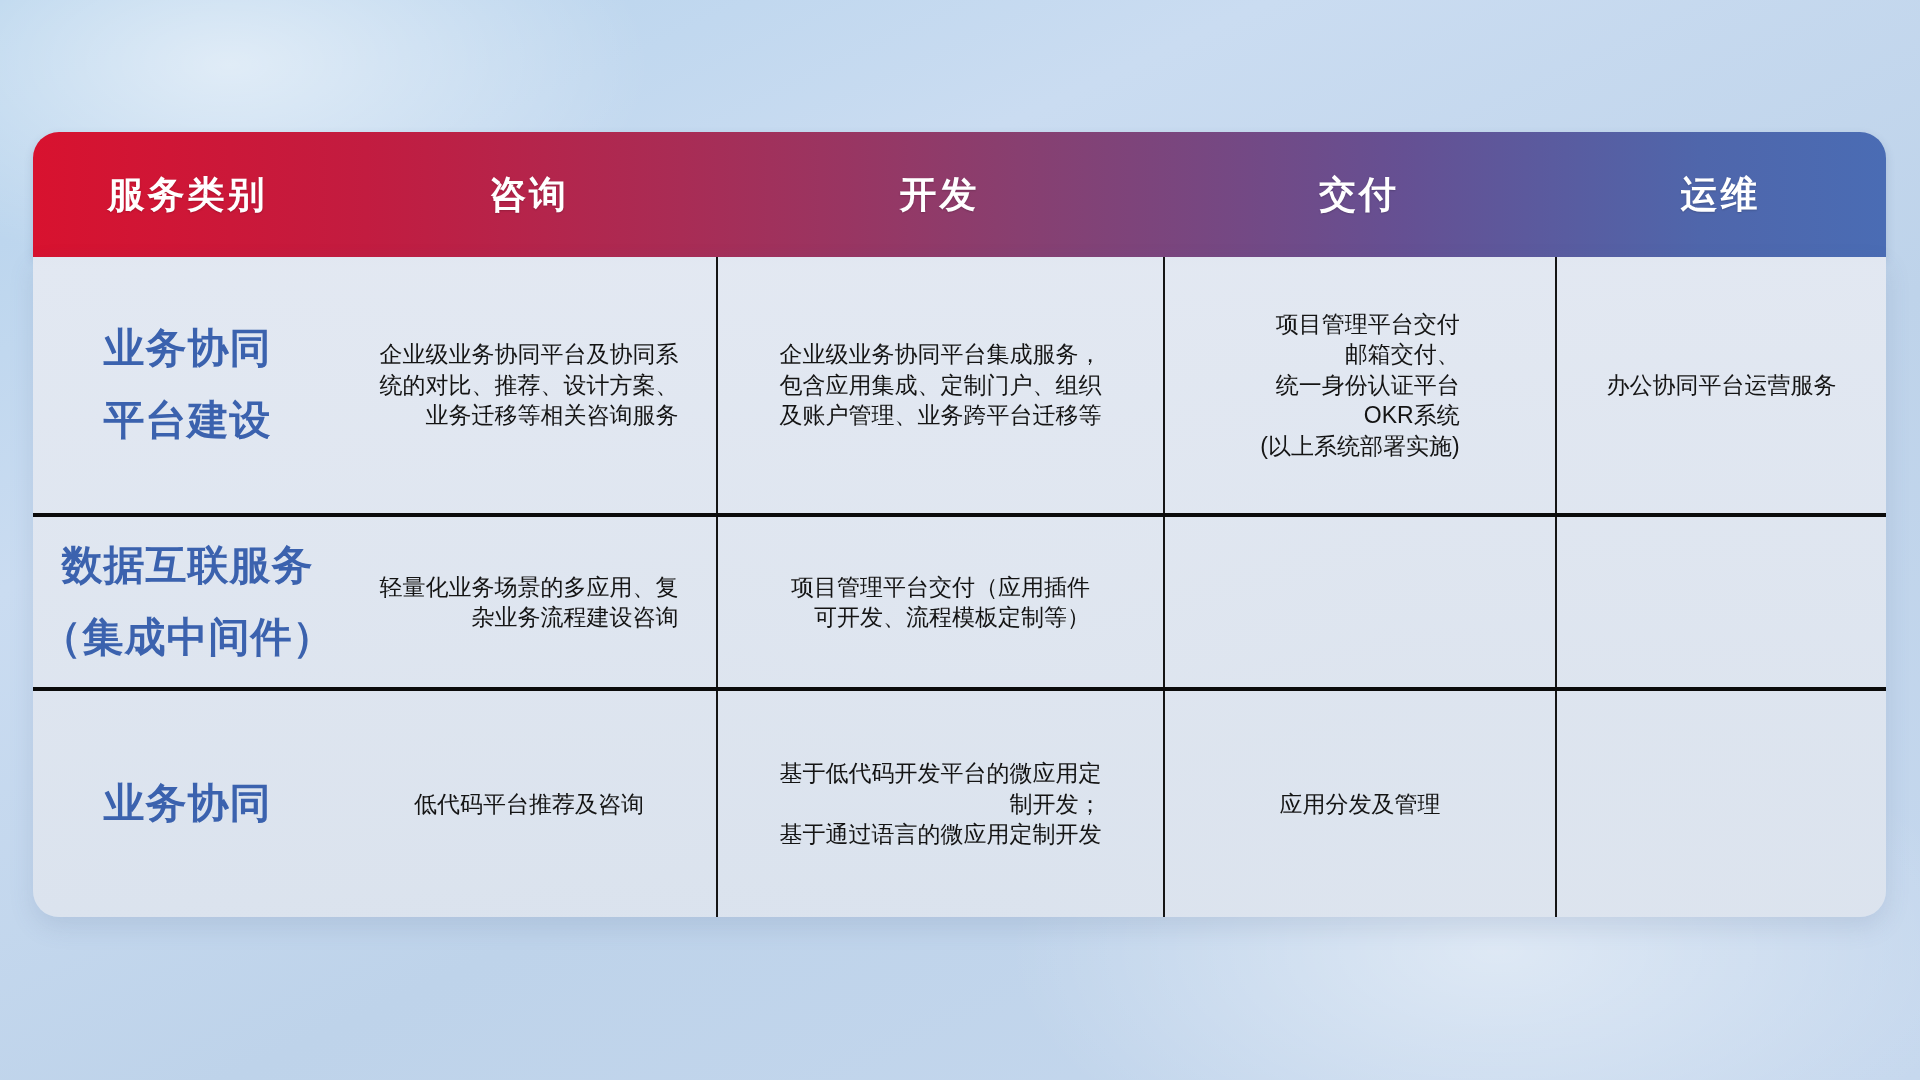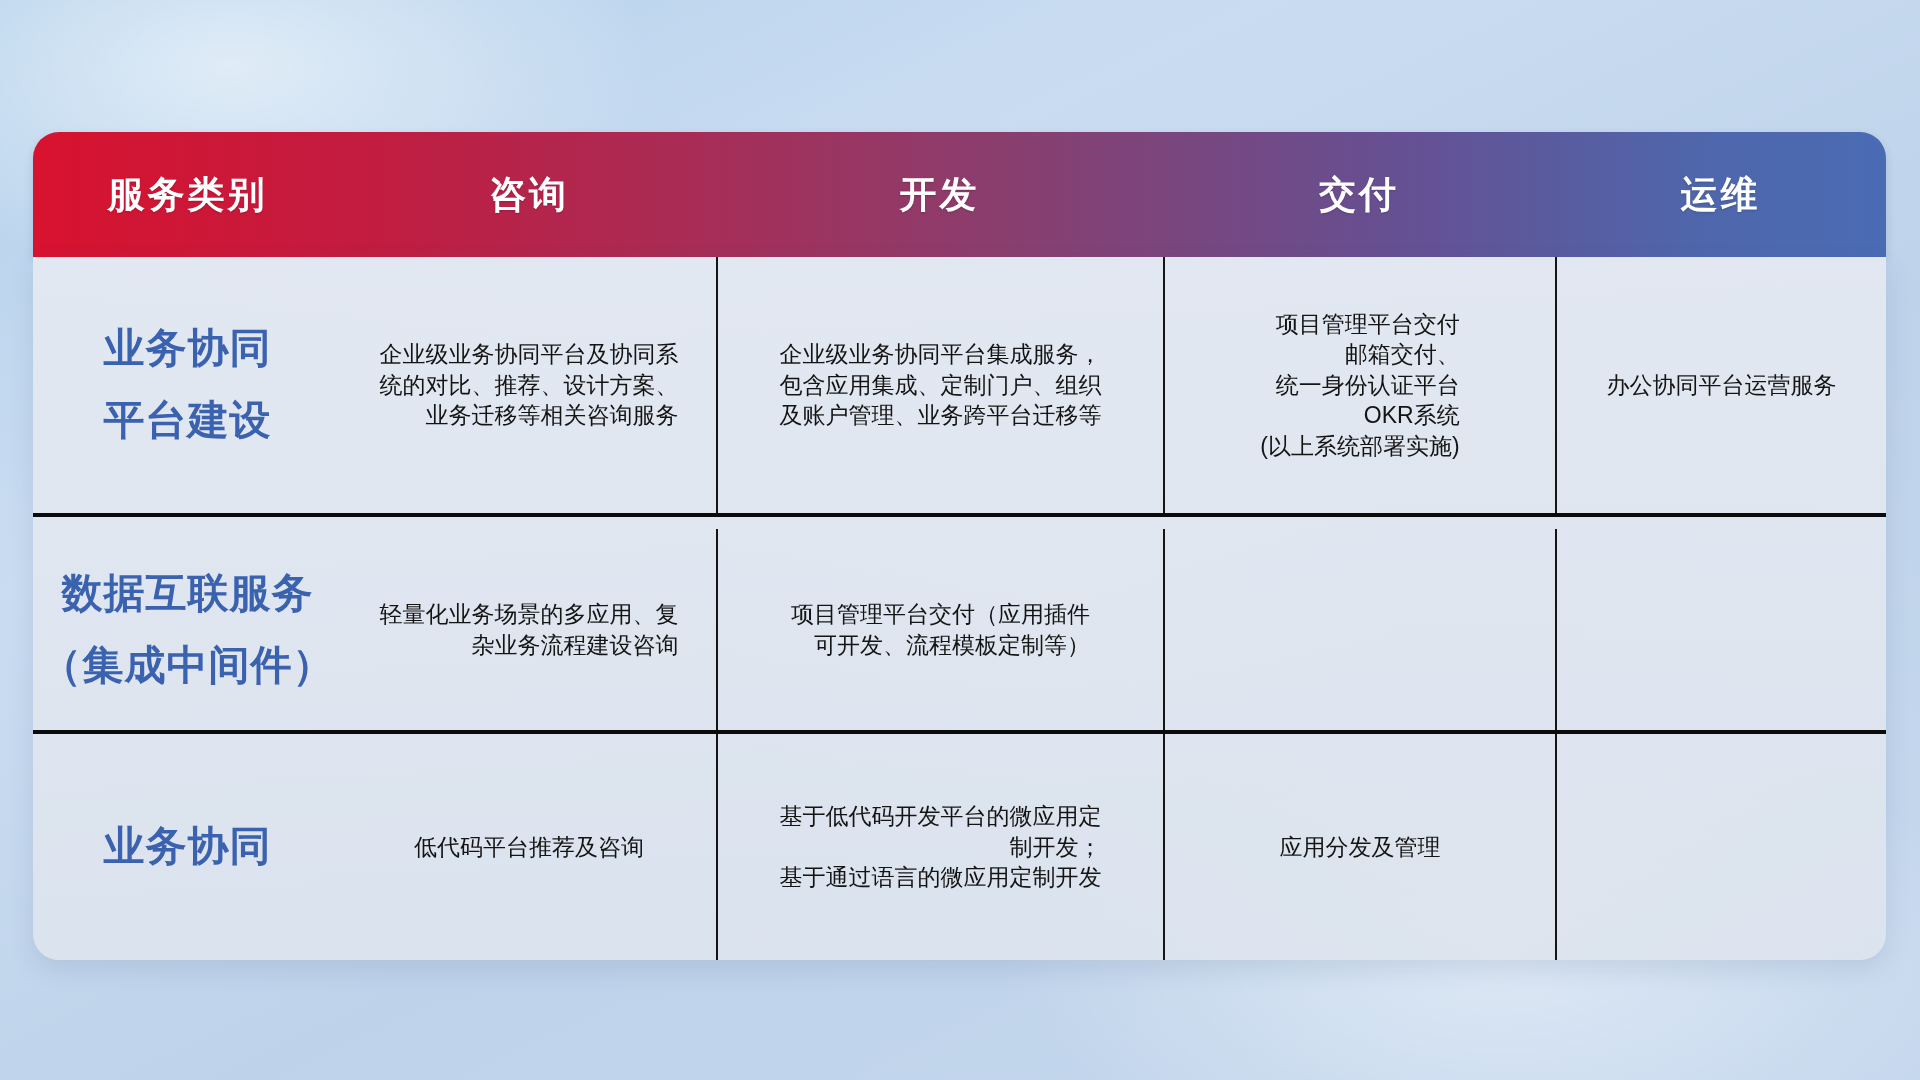--- a/index.html
+++ b/index.html
@@ -36,21 +36,21 @@
     border-radius: 0 0 26px 26px;
     background: linear-gradient(180deg, rgba(228,233,242,0.95) 0%, rgba(221,228,238,0.92) 100%);
     overflow: hidden;
     box-shadow: 0 10px 24px rgba(80,100,140,0.15);
   }
   .row {
     display: grid;
     grid-template-columns: 309px 374px 447px 392px 331px;
   }
   .row-1 { height: 260px; border-bottom: 4px solid #0b0b0b; }
-  .row-2 { height: 205px; border-bottom: 4px solid #0b0b0b; margin-top: 12px; }
+  .row-2 { height: 174px; border-bottom: 4px solid #0b0b0b; }
   .row-3 { height: 226px; }
 
   .cell {
     display: flex; align-items: center; justify-content: center;
     text-align: right;
     font-size: 23px; color: #141414;
     line-height: 1.32;
     white-space: pre-line;
     padding: 6px 10px;
   }

